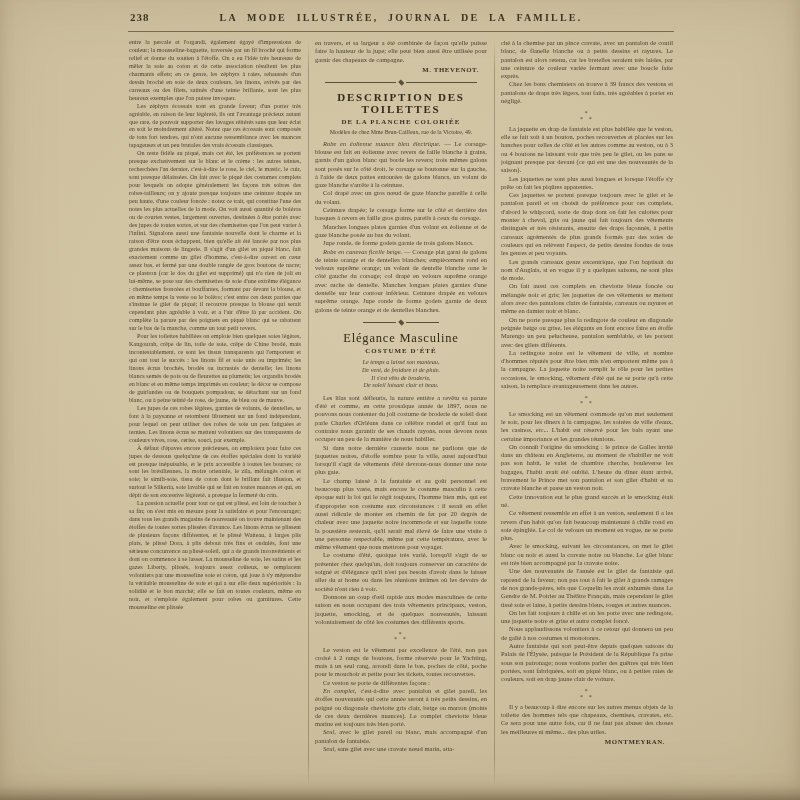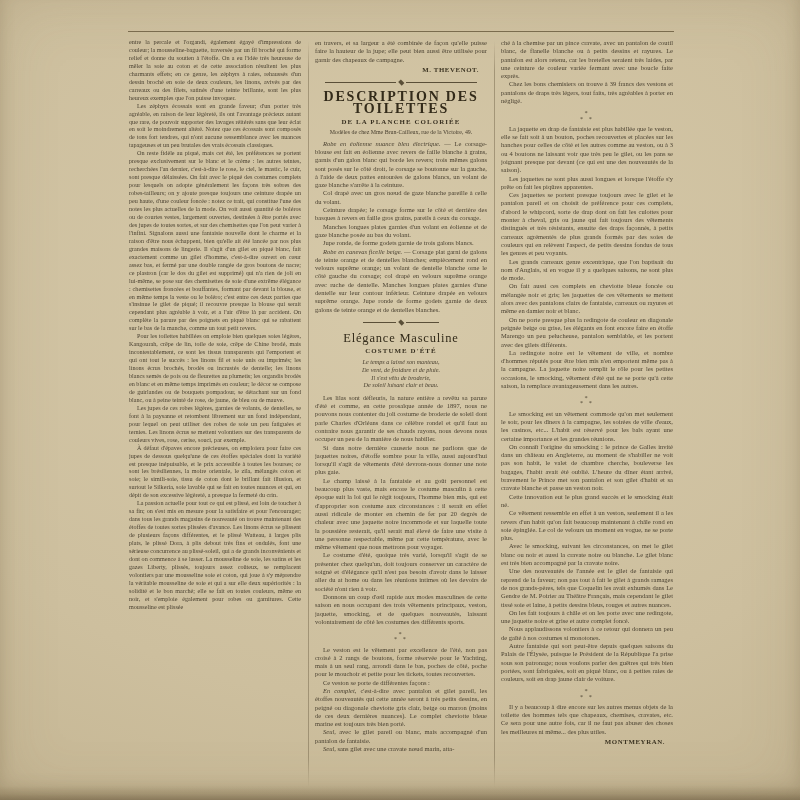--- a/index.html
+++ b/index.html
@@ -17,37 +17,41 @@
   .title{text-align:center;font-size:10px;font-weight:bold;letter-spacing:2.2px;word-spacing:5px;color:#3c3422;padding-top:2px;}
   .header-rule{position:absolute;top:31px;left:128px;width:546px;height:1px;background:#7a6c4e;}
   .columns{position:absolute;top:39px;left:129px;width:545px;height:754px;display:flex;}
   .col{width:172px;height:100%;overflow:hidden;text-align:justify;font-size:6.5px;line-height:8.3px;}
   .col.dense{font-size:6.15px;line-height:7.95px;}
   .col-divider{width:1px;align-self:stretch;margin:2px 6.5px 6px 6.5px;background:linear-gradient(to bottom, rgba(107,93,66,0) 0%, rgba(107,93,66,.45) 4%, rgba(107,93,66,.45) 96%, rgba(107,93,66,0) 100%);}
   .para{margin:0;text-indent:8px;-webkit-hyphens:auto;hyphens:auto;}
   .para.noindent{text-indent:0;}
   .para i{font-style:italic;}
   .sig{text-align:right;font-weight:bold;font-size:1.05em;letter-spacing:.6px;margin:2px 8px 3px 0;color:#3c3422;text-indent:0;}
-  .h1{text-align:center;font-size:14px;line-height:12px;font-weight:bold;letter-spacing:1.8px;margin:6px 0 3px;color:#332b1a;text-indent:0;}
+  .h1{text-align:center;font-size:11px;line-height:12px;font-weight:bold;letter-spacing:1.8px;margin:6px 0 3px;color:#332b1a;text-indent:0;}
   .h1b{text-align:center;font-size:12.5px;line-height:14px;font-weight:normal;letter-spacing:.8px;margin:7px 0 2px;color:#332b1a;text-indent:0;}
   .h2{text-align:center;font-size:6.9px;line-height:8px;font-weight:bold;letter-spacing:1.1px;margin:0 0 3px;color:#3a3222;text-indent:0;}
   .byline{text-align:center;font-size:5.9px;line-height:7px;margin:0 0 4px;color:#4a4131;text-indent:0;}
   .verse{text-align:center;font-style:italic;font-size:6.2px;line-height:7.6px;margin:3px 0 5px;color:#4a4131;text-indent:0;}
   .ast{text-align:center;font-size:6.4px;line-height:5.2px;letter-spacing:2px;margin:5px 0 4px;color:#4a4131;text-indent:0;}
   .orn{display:flex;align-items:center;margin:6px 10px 2px 10px;}
   .orn.small{width:44%;margin:6px auto 1px auto;}
   .orn .line{flex:1;height:1px;background:#5a4f38;}
   .orn .diamond{width:4.5px;height:4.5px;margin:0 3px;background:#5a4f38;transform:rotate(45deg) scaleY(.75);}
   .bottom-shadow{position:absolute;left:0;right:0;bottom:0;height:14px;
     background:linear-gradient(to bottom, rgba(120,100,65,0) 0%, rgba(110,92,60,.22) 55%, rgba(88,72,45,.42) 100%);}
 </style>
 </head>
 <body>
 
 <div class="page">
+  <div class="header">
+    <span class="page-num">238</span>
+    <div class="title">LA MODE ILLUSTRÉE, JOURNAL DE LA FAMILLE.</div>
+  </div>
   <div class="header-rule"></div>
 
   <div class="columns">
     <div class="col dense" lang="fr">
         <p class="para noindent">entre la percale et l'organdi, également égayé d'impressions de couleur; la mousseline-baguette, traversée par un fil broché qui forme relief et donne du soutien à l'étoffe. On a eu l'idée très heureuse de mêler la soie au coton et de cette association résultent les plus charmants effets; en ce genre, les zéphyrs à raies, rehaussés d'un dessin broché en soie de deux couleurs, les linons, avivés par des carreaux ou des filets, satinés d'une teinte brillante, sont les plus heureux exemples que l'on puisse invoquer.</p>
         <p class="para">Les zéphyrs écossais sont en grande faveur; d'un porter très agréable, en raison de leur légèreté, ils ont l'avantage précieux autant que rare, de pouvoir supporter des lavages réitérés sans que leur éclat en soit le moindrement altéré. Notez que ces écossais sont composés de tons fort tendres, qui n'ont aucune ressemblance avec les nuances tapageuses et un peu brutales des vrais écossais classiques.</p>
         <p class="para">On reste fidèle au piqué, mais cet été, les préférences se portent presque exclusivement sur le blanc et le crème : les autres teintes, recherchées l'an dernier, c'est-à-dire le rose, le ciel, le mastic, le cuir, sont presque délaissées. On fait avec le piqué des costumes complets pour lesquels on adopte généralement les façons très sobres des robes-tailleurs; on y ajoute presque toujours une ceinture drapée un peu haute, d'une couleur foncée : notez ce trait, qui constitue l'une des notes les plus actuelles de la mode. On voit aussi quantité de boléros ou de courtes vestes, largement ouvertes, destinées à être portés avec des jupes de toutes sortes, et sur des chemisettes que l'on peut varier à l'infini. Signalons aussi une fantaisie nouvelle dont le charme et la raison d'être nous échappent, bien qu'elle ait été lancée par nos plus grandes maisons de lingerie. Il s'agit d'un gilet en piqué blanc, fait exactement comme un gilet d'homme, c'est-à-dire ouvert en cœur assez bas, et fermé par une double rangée de gros boutons de nacre; ce plastron (car le dos du gilet est supprimé) qui n'a rien de joli en lui-même, se pose sur des chemisettes de soie d'une extrême élégance : chemisettes froncées et bouffantes, formant par devant la blouse, et en même temps la veste ou le boléro; c'est entre ces deux parties que s'insinue le gilet de piqué; il recouvre presque la blouse qui serait cependant plus agréable à voir, et a l'air d'être là par accident. On complète la parure par des poignets en piqué blanc qui se rabattent sur le bas de la manche, comme un tout petit revers.</p>
         <p class="para">Pour les toilettes habillées on emploie bien quelques soies légères, Kangourah, crêpe de lin, toile de soie, crêpe de Chine brodé, mais incontestablement, ce sont les tissus transparents qui l'emportent et qui ont tout le succès : les linons fil et soie unis ou imprimés; les linons écrus brochés, brodés ou incrustés de dentelle; les linons blancs semés de pois ou de fleurettes au plumetis; les organdis brodés en blanc et en même temps imprimés en couleur; le décor se compose de guirlandes ou de bouquets pompadour, se détachant sur un fond blanc, ou à peine teinté de rose, de jaune, de bleu ou de mauve.</p>
         <p class="para">Les jupes de ces robes légères, garnies de volants, de dentelles, se font à la paysanne et retombent librement sur un fond indépendant, pour lequel on peut utiliser des robes de soie un peu fatiguées et ternies. Les linons écrus se mettent volontiers sur des transparents de couleurs vives, rose, cerise, souci, par exemple.</p>
         <p class="para">À défaut d'épaves encore précieuses, on emploiera pour faire ces jupes de dessous quelqu'une de ces étoffes spéciales dont la variété est presque inépuisable, et le prix accessible à toutes les bourses; ce sont les brésiliennes, la moire orientale, le zila, mélangés coton et soie; le simili-soie, tissu de coton dont le brillant fait illusion, et surtout le Silkeria, soie lavable qui se fait en toutes nuances et qui, en dépit de son excessive légèreté, a presque la fermeté du crin.</p>

